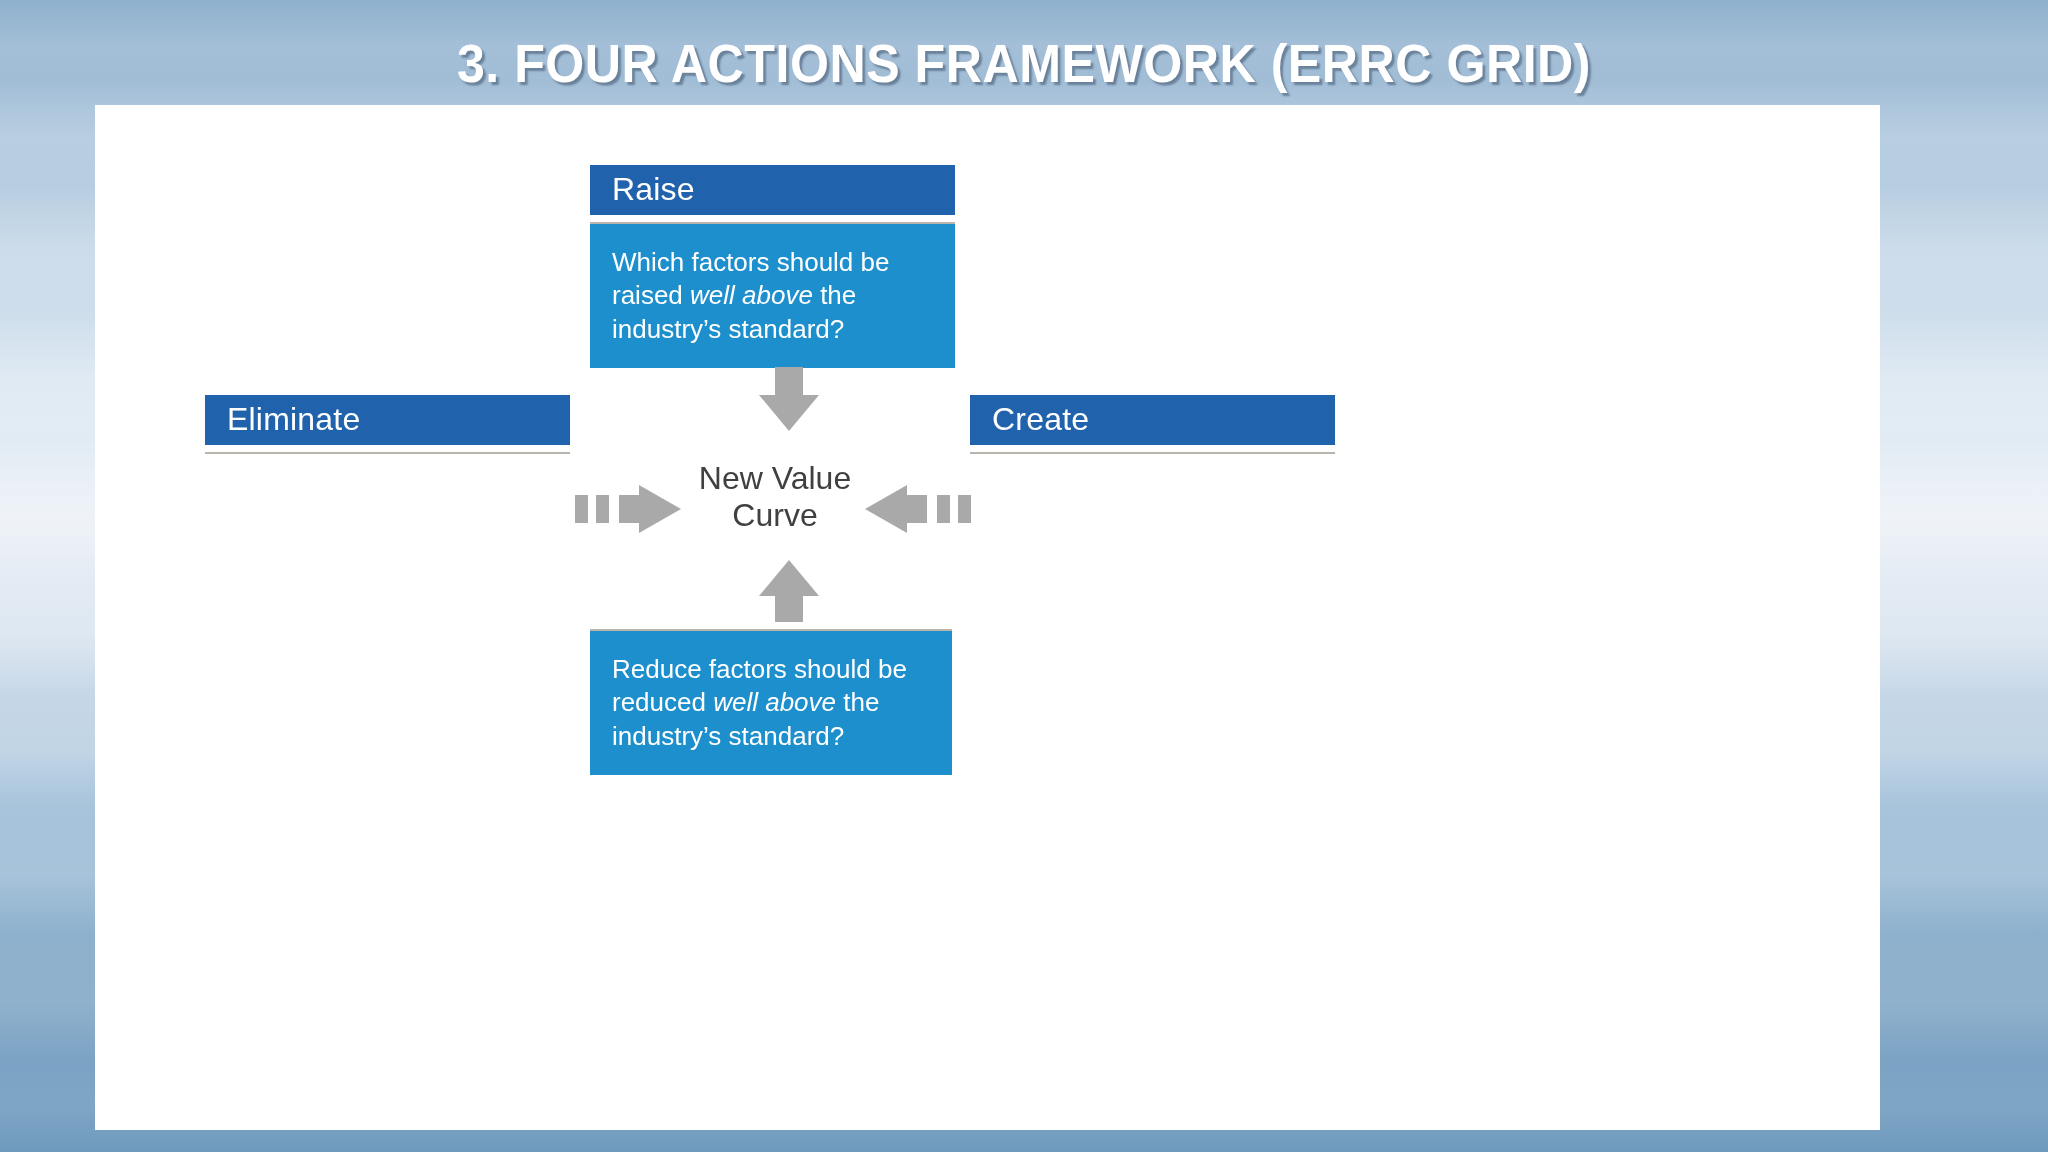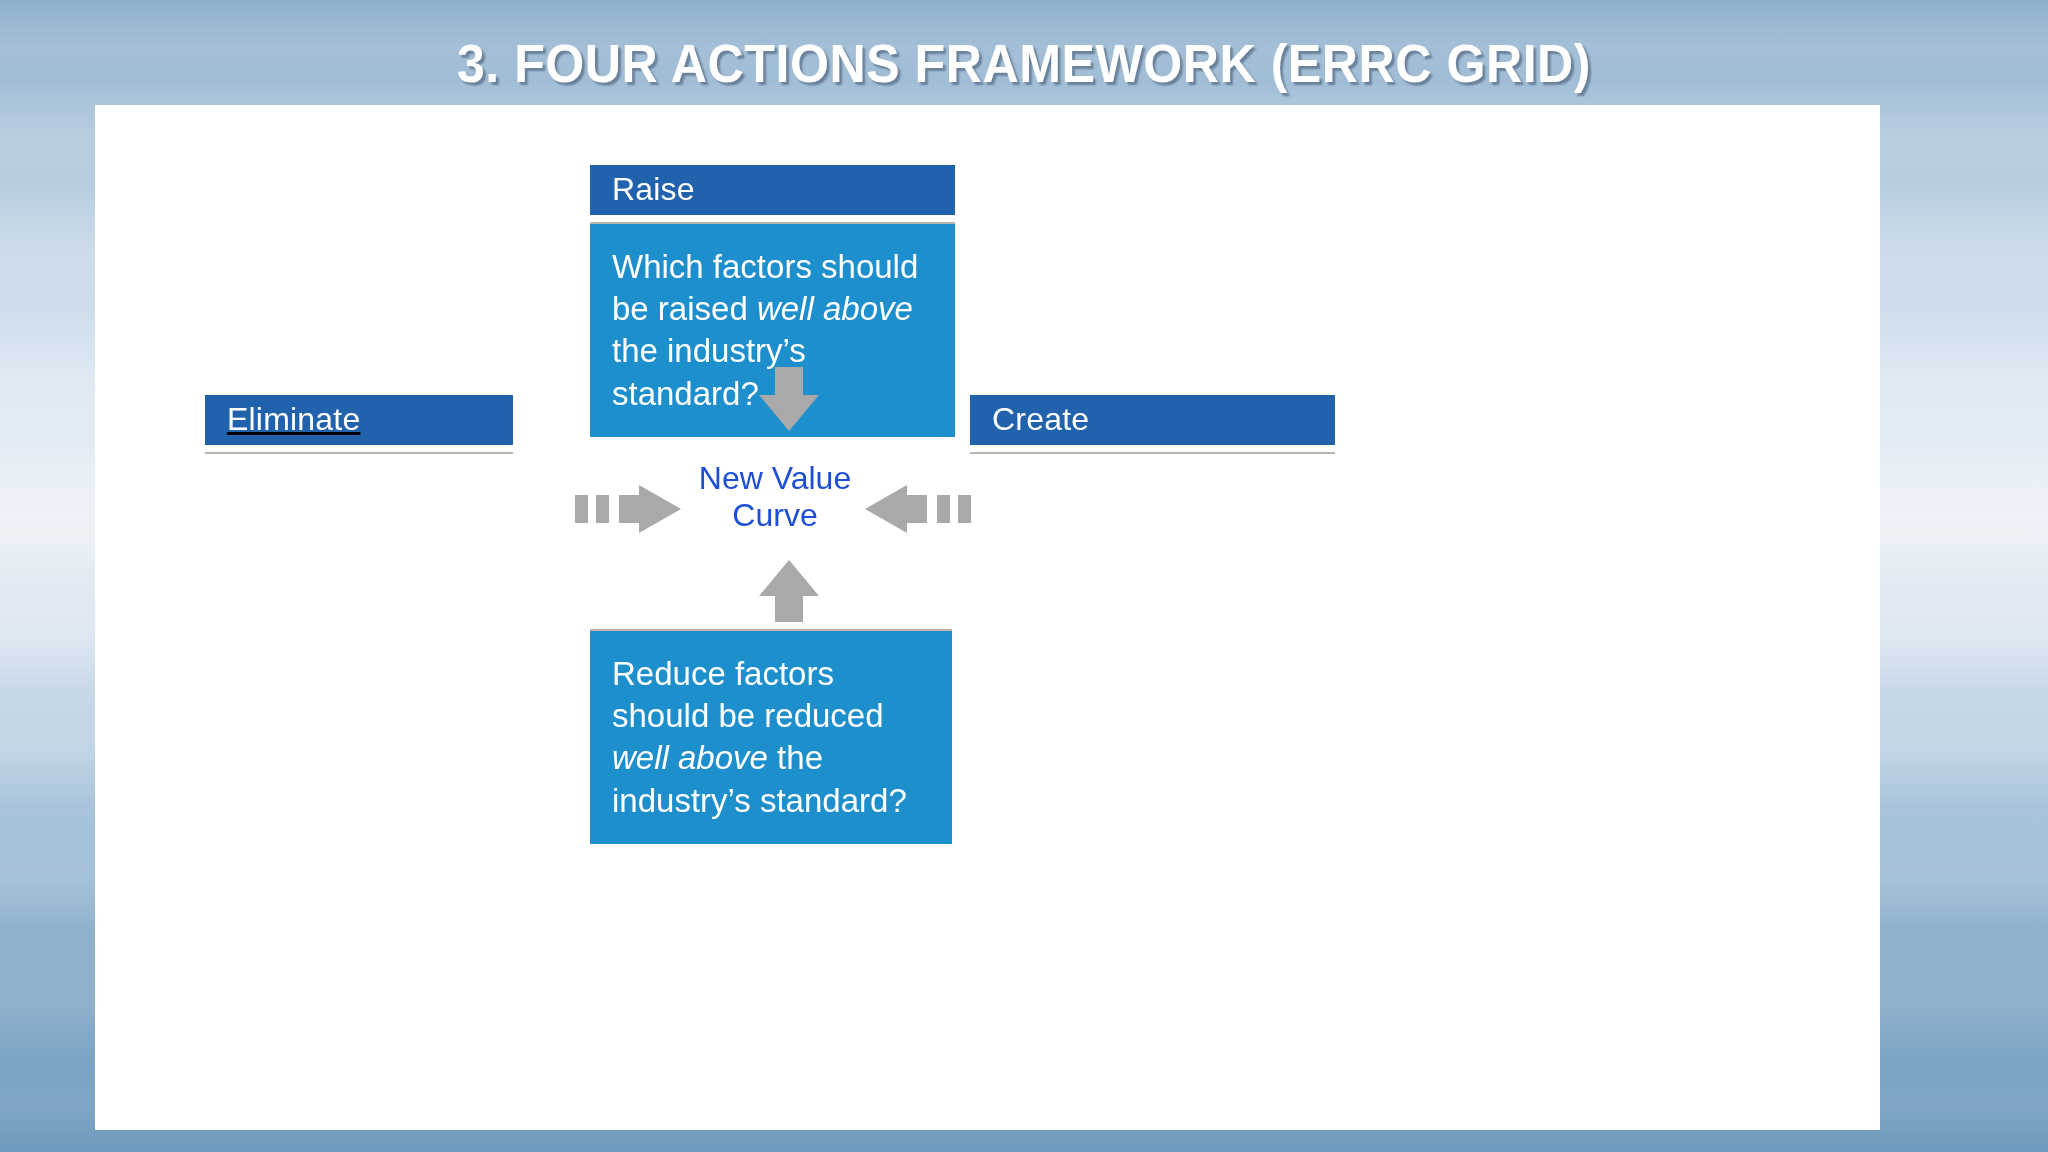--- a/index.html
+++ b/index.html
@@ -82,43 +82,43 @@
     font-size:32px;
     padding:8px 0 10px 22px;
     line-height:1.0;
     letter-spacing:0.2px;
   }
   .box-gap { height:7px; background:#ffffff; }
   .box-rule { height:2px; background:#b9b4ac; }
   .box-body {
     background:#1d8fcd;
     color:#ffffff;
-    font-size:33px;
+    font-size:26px;
     line-height:1.28;
     padding:22px 20px 22px 22px;
   }
   .box-body em { font-style:italic; }
 
   #box-raise    { left:495px; top:60px;  width:365px; }
-  #box-eliminate{ left:110px; top:290px; width:308px;text-decoration:underline; }
+  #box-eliminate{ left:110px; top:290px; width:365px; }
   #box-create   { left:875px; top:290px; width:365px; }
   #box-reduce   { left:495px; top:517px; width:362px; }
 
   #box-raise .box-body     { min-height:134px; }
   #box-eliminate .box-body { min-height:132px; }
   #box-create .box-body    { min-height:132px; }
   #box-reduce .box-body    { min-height:134px; }
 
   
   #center-label {
     position:absolute;
     left:585px; top:355px;
     width:190px;
     text-align:center;
-    color:#1d4ed8;
+    color:#404040;
     font-size:32px;
     line-height:1.15;
   }
 
   
   .arrow-gray { position:absolute; }
   .ar-rect { position:absolute; background:#a9a9a9; }
 
   
   #arrow-down { left:664px; top:262px; width:60px; height:64px; }

